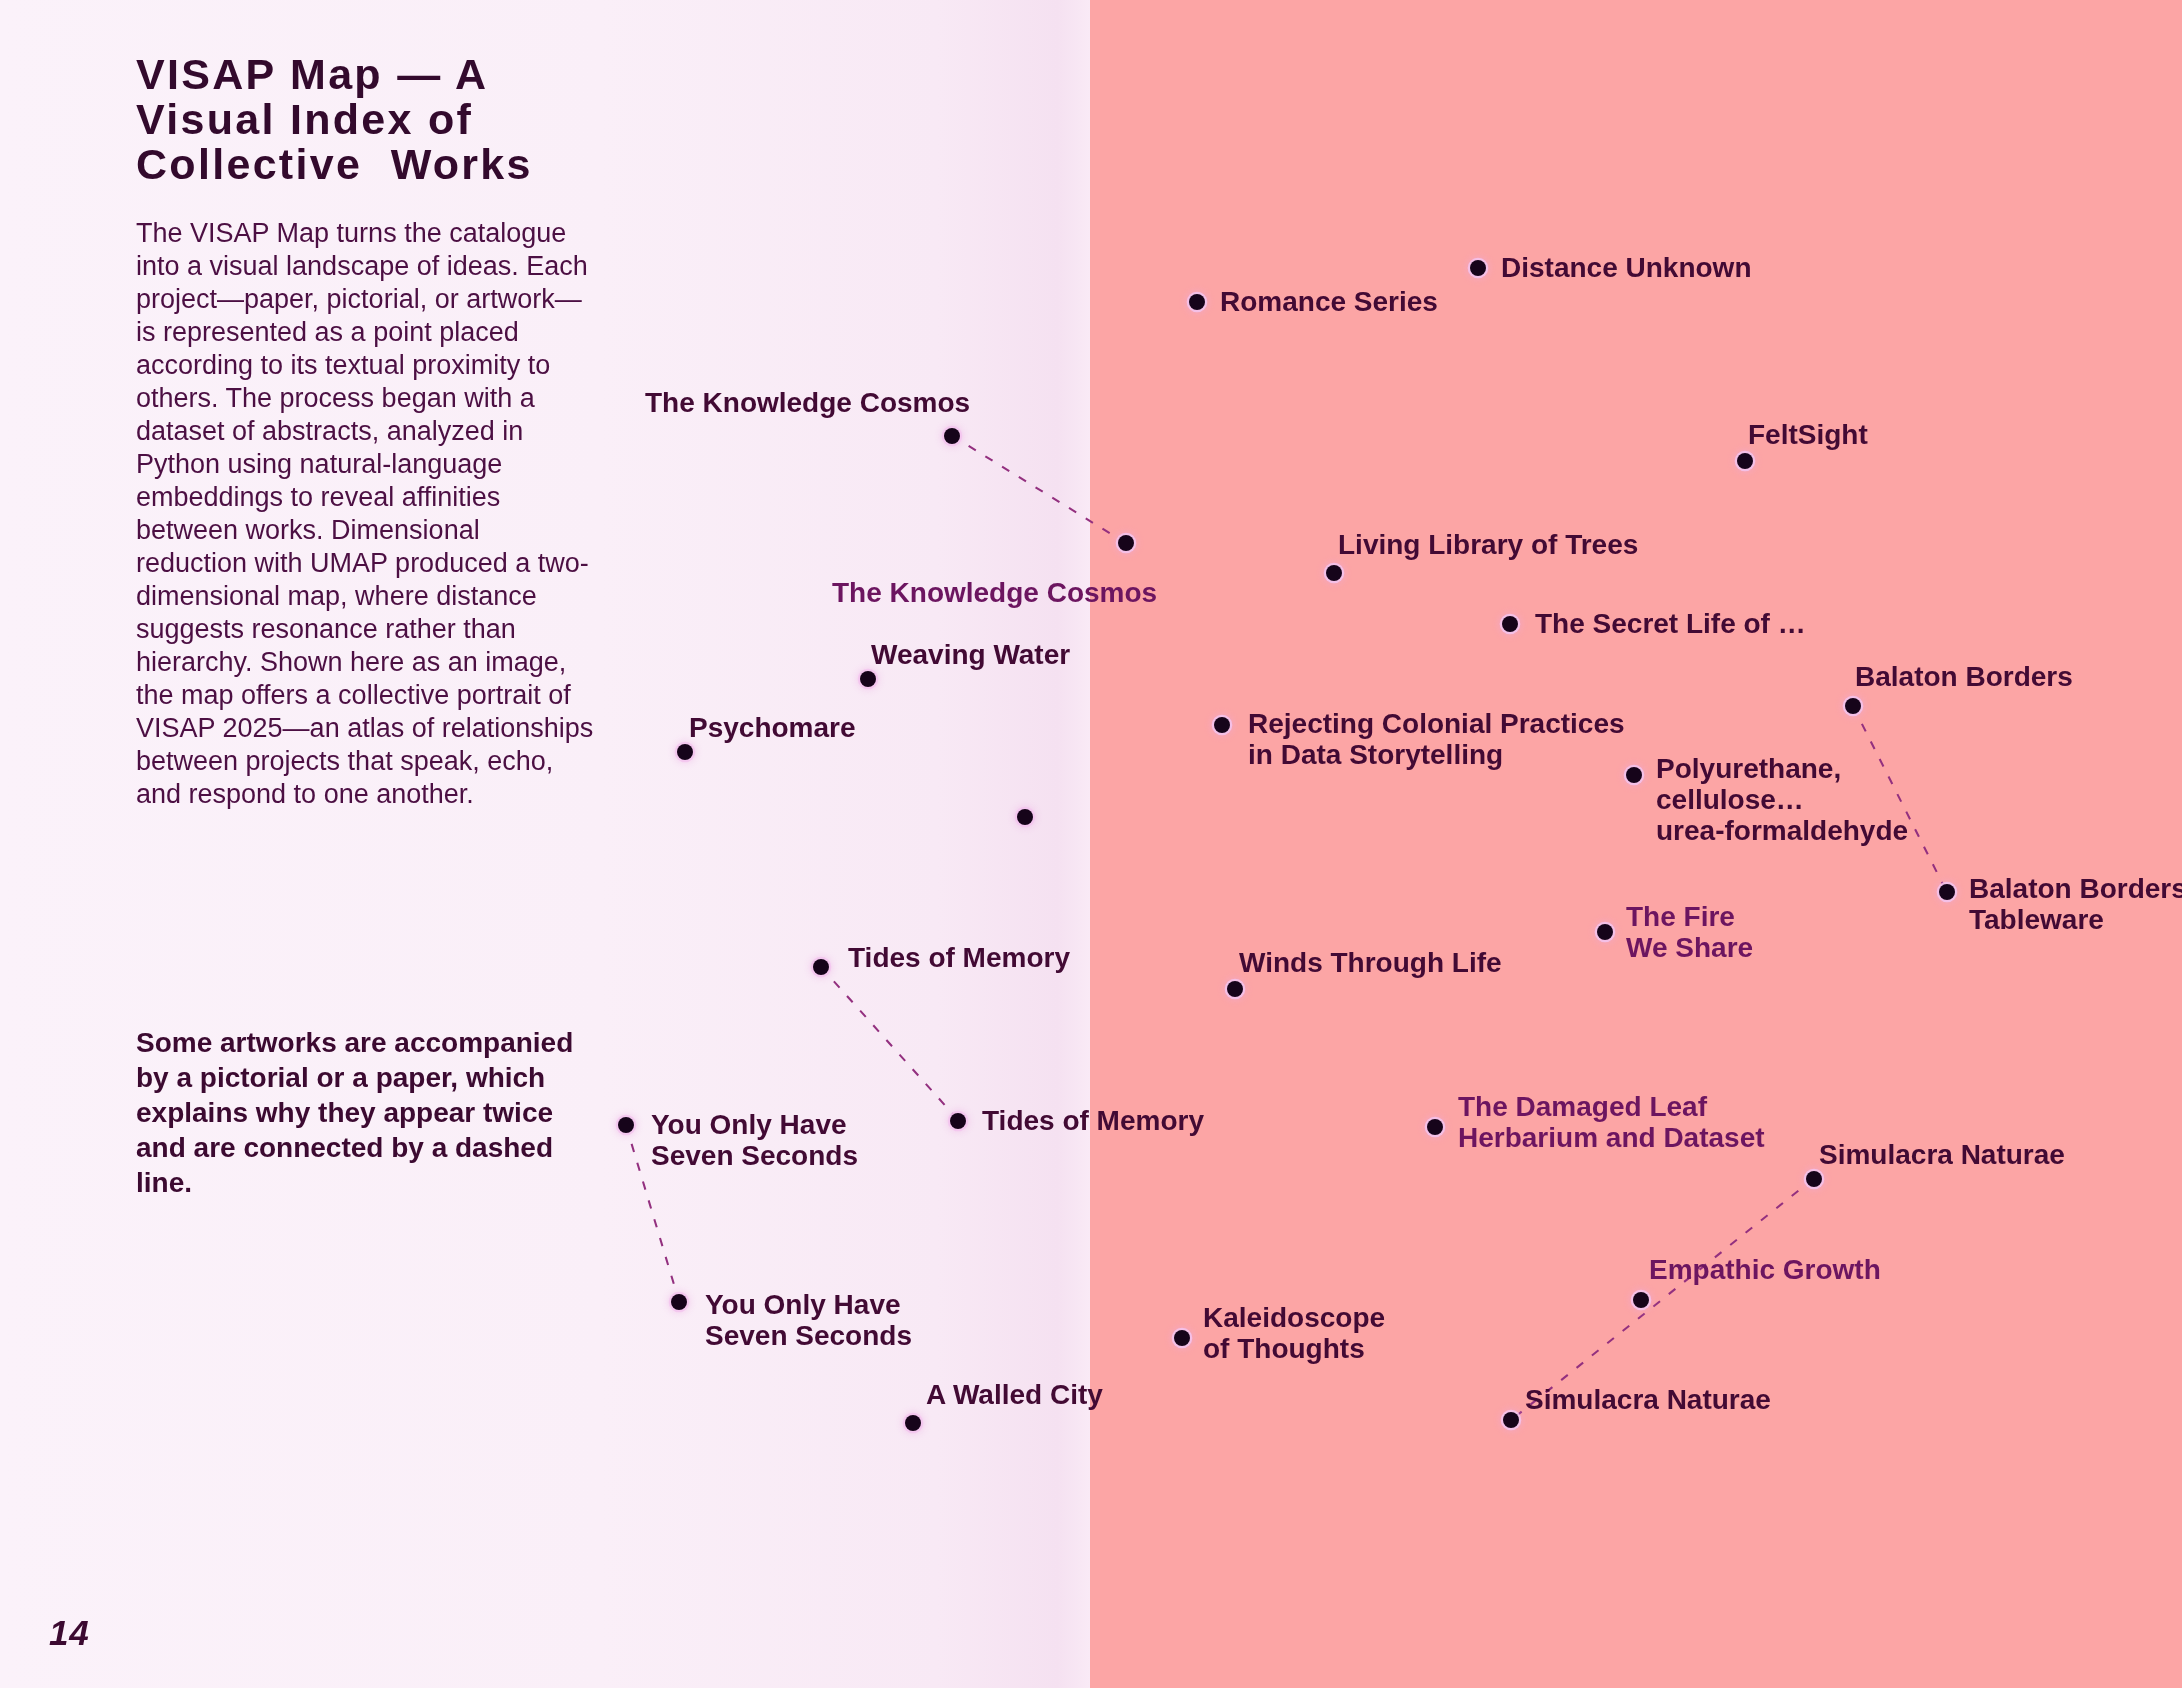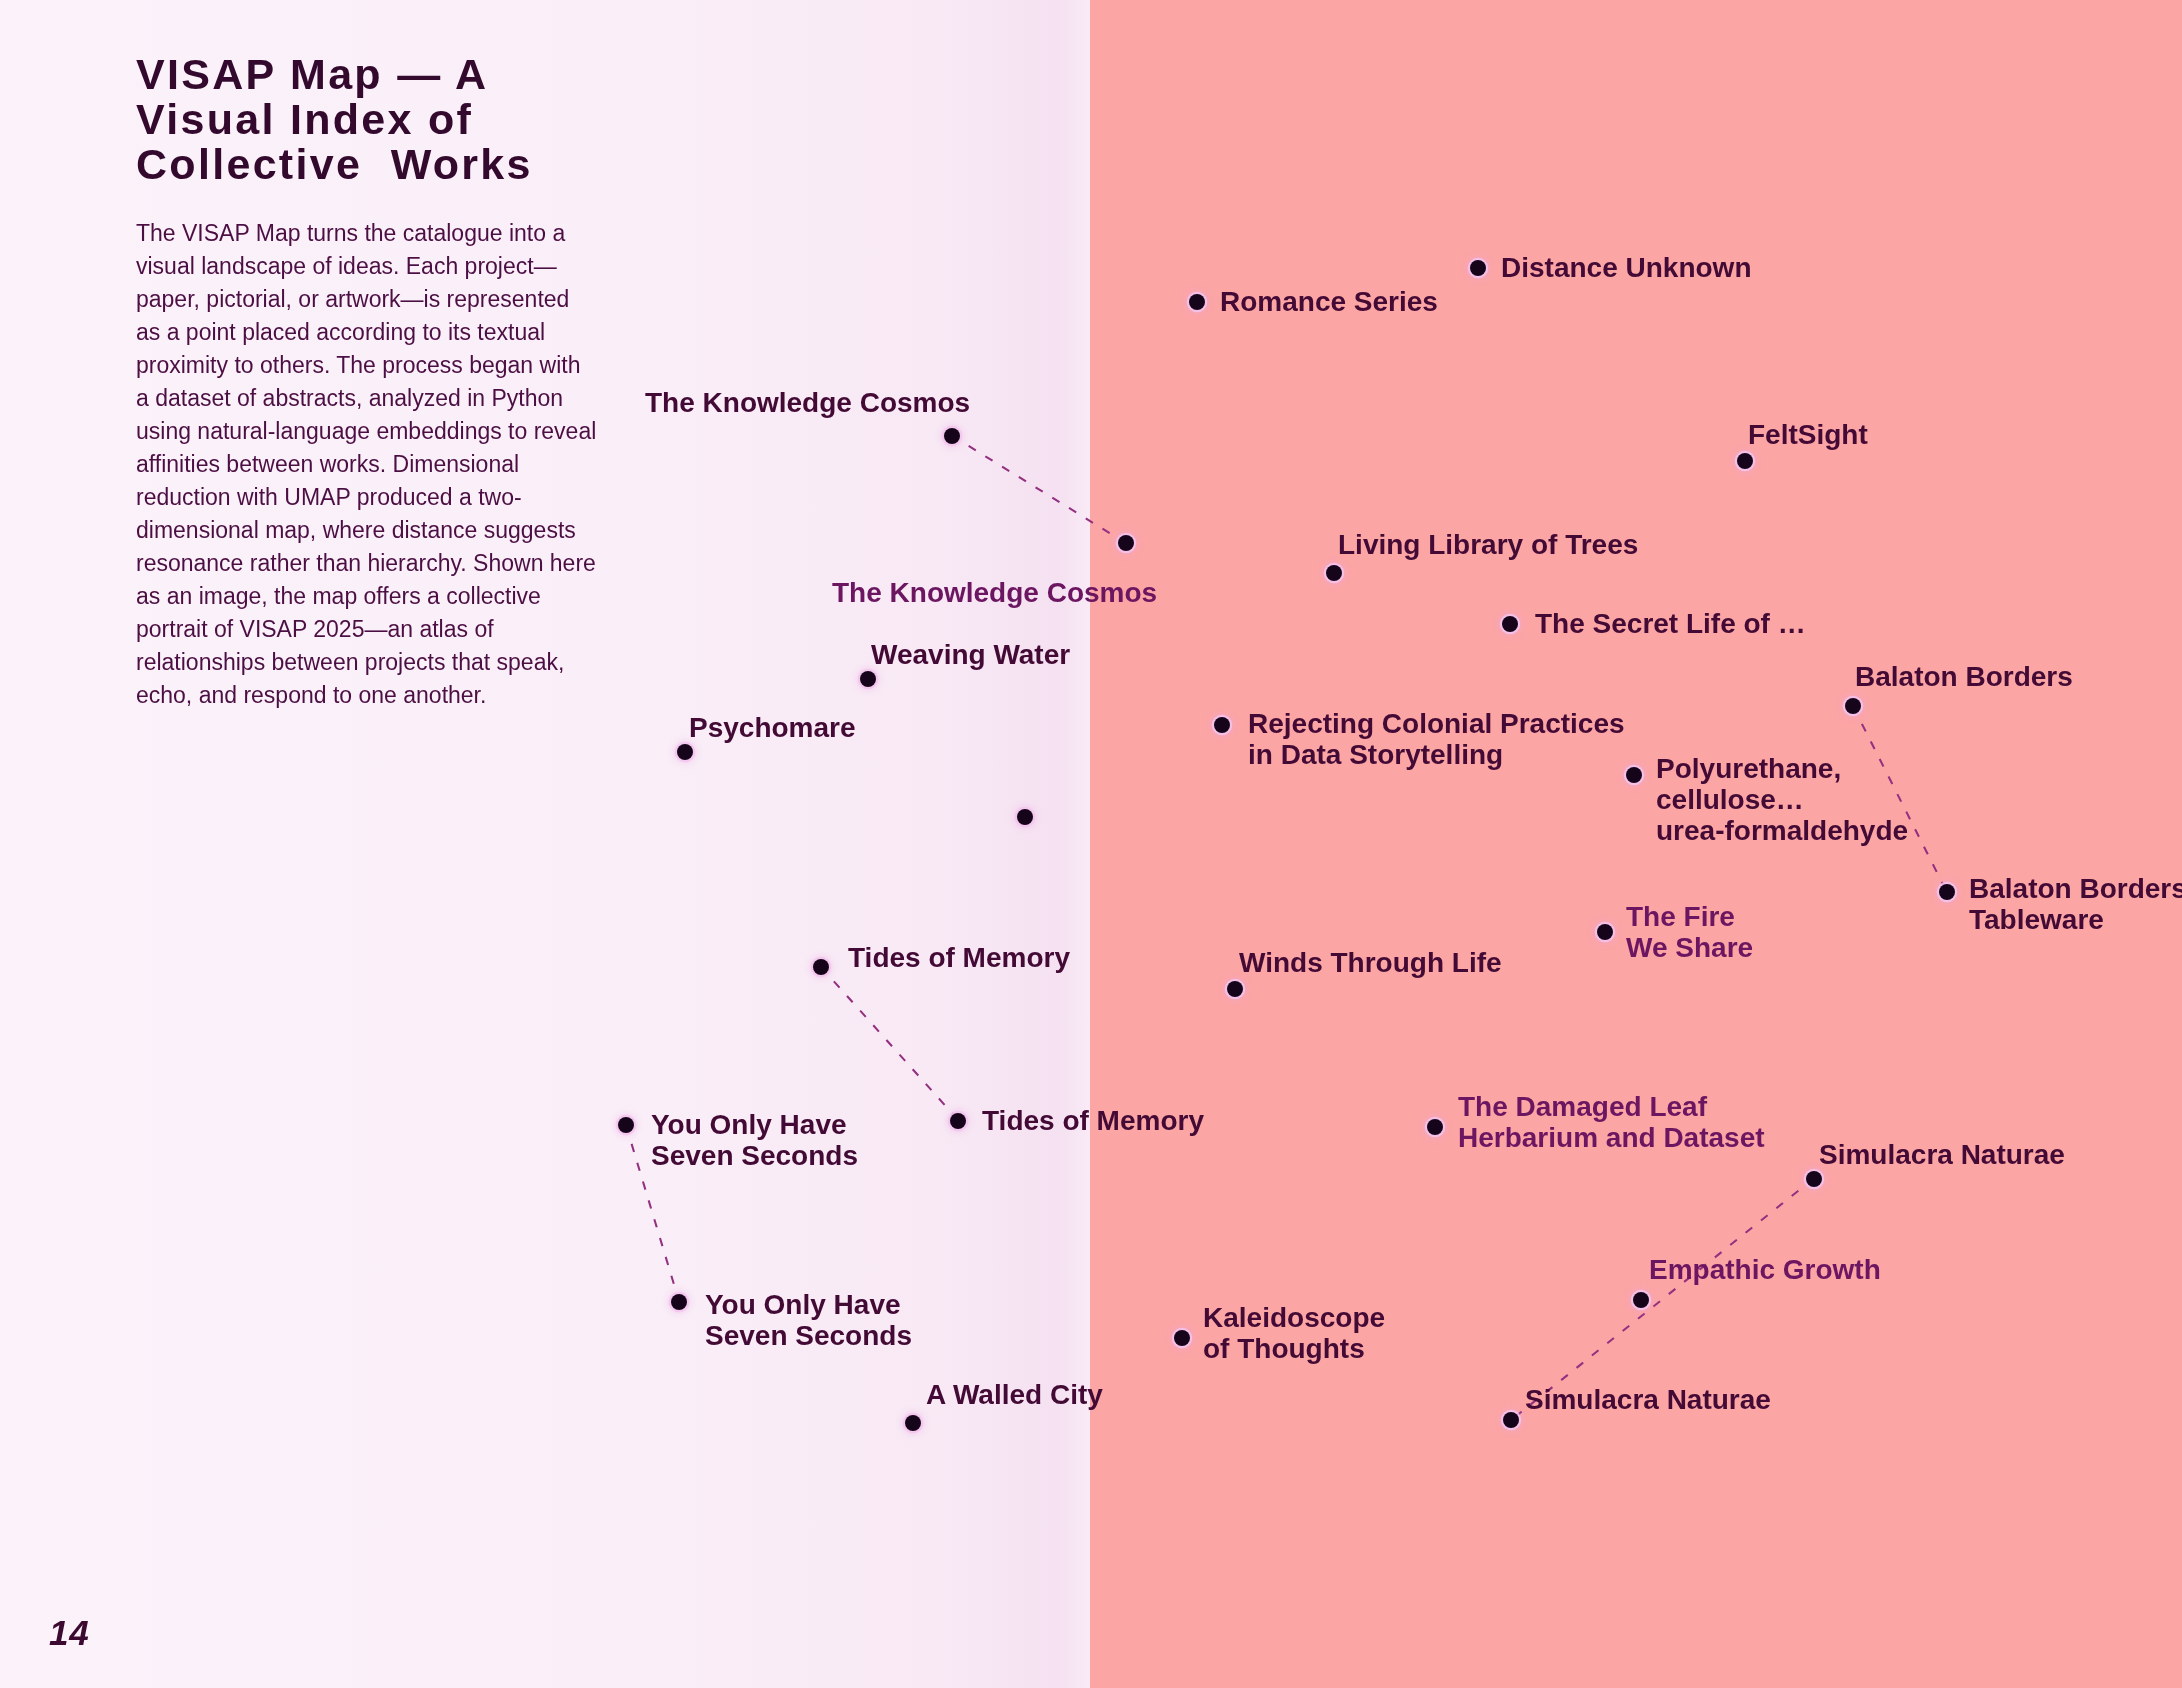--- a/index.html
+++ b/index.html
@@ -15,21 +15,21 @@
     background:linear-gradient(90deg,#fbf2fa 0%,#faeff8 55%,#f8e9f5 86%,#f5e1f1 97%,#f9eaf6 100%);
   }
   .page-title{
     position:absolute;left:136px;top:52px;margin:0;
     font-size:43px;line-height:45px;font-weight:bold;
     letter-spacing:2.3px;color:var(--title-color,#330a2d);
   }
   .title-line{display:block;white-space:pre;}
   .intro-paragraph{
     position:absolute;left:136px;top:217px;width:461px;margin:0;
-    font-size:23px;line-height:33px;color:var(--body-color,#4c0f43);
+    font-size:27px;line-height:33px;color:var(--body-color,#4c0f43);
   }
   .intro-note{
     position:absolute;left:136px;top:1025px;width:450px;margin:0;
     font-size:28px;line-height:35px;font-weight:bold;color:var(--note-color,#3c0a31);
   }
   .page-number{
     position:absolute;left:49px;top:1613px;
     font-size:35px;font-weight:bold;color:var(--note-color,#3c0a31);
     letter-spacing:0.9px;
     font-style:italic;
@@ -57,20 +57,21 @@
   <div class="left-page"></div>
 
   <h1 class="page-title">
       <span class="title-line">VISAP Map — A</span>
       <span class="title-line">Visual Index of</span>
       <span class="title-line">Collective  Works</span>
     </h1>
 
   <p class="intro-paragraph">The VISAP Map turns the catalogue into a visual landscape of ideas. Each project—paper, pictorial, or artwork—is represented as a point placed according to its textual proximity to others. The process began with a dataset of abstracts, analyzed in Python using natural-language embeddings to reveal affinities between works. Dimensional reduction with UMAP produced a two-dimensional map, where distance suggests resonance rather than hierarchy. Shown here as an image, the map offers a collective portrait of VISAP 2025—an atlas of relationships between projects that speak, echo, and respond to one another.</p>
 
+  <p class="intro-note">Some artworks are accompanied by a pictorial or a paper, which explains why they appear twice and are connected by a dashed line.</p>
 
   <div class="page-number">14</div>
 
   <svg class="map-connections" viewBox="0 0 2329 1802">
       <line x1="1016" y1="465" x2="1202" y2="580" stroke="#93307f" stroke-width="2.2" stroke-dasharray="9 12"></line>
       <line x1="1978" y1="754" x2="2078" y2="952" stroke="#93307f" stroke-width="2.2" stroke-dasharray="9 12"></line>
       <line x1="876" y1="1032" x2="1023" y2="1196" stroke="#93307f" stroke-width="2.2" stroke-dasharray="9 12"></line>
       <line x1="668" y1="1201" x2="725" y2="1390" stroke="#93307f" stroke-width="2.2" stroke-dasharray="9 12"></line>
       <line x1="1936" y1="1258" x2="1613" y2="1516" stroke="#93307f" stroke-width="2.2" stroke-dasharray="9 12"></line>
     </svg>

